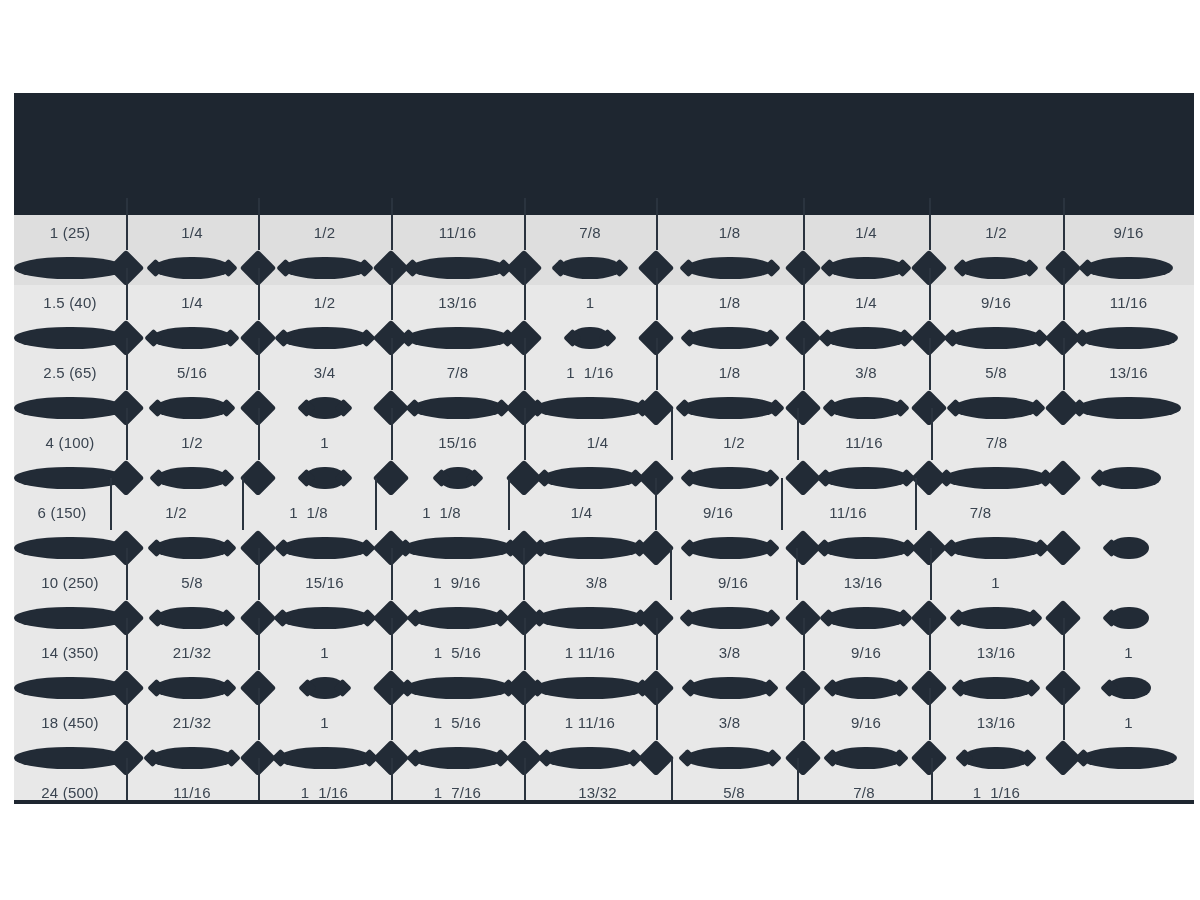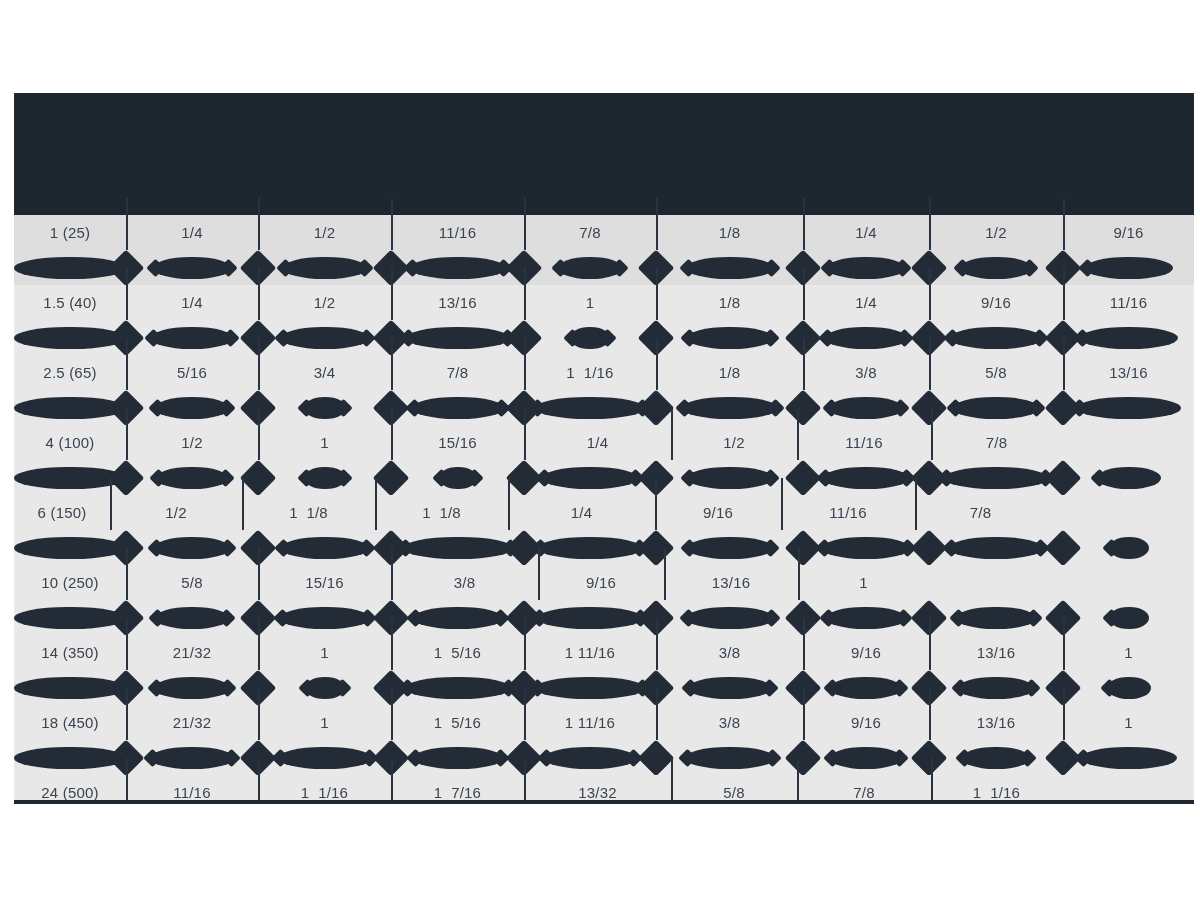--- a/index.html
+++ b/index.html
@@ -486,20 +486,23 @@
         <div class="row text-row shade-b">
           <div class="cell" style="width: 112px;">
             <span class="cell-text">10 (250)</span>
           </div>
           <div class="cell" style="width: 132px;">
             <span class="cell-text">5/8</span>
           </div>
           <div class="cell" style="width: 133px;">
             <span class="cell-text">15/16</span>
           </div>
+          <div class="cell" style="width: 132px;">
+            <span class="cell-text">1  9/16</span>
+          </div>
           <div class="cell" style="width: 147px;">
             <span class="cell-text">3/8</span>
           </div>
           <div class="cell" style="width: 126px;">
             <span class="cell-text">9/16</span>
           </div>
           <div class="cell" style="width: 134px;">
             <span class="cell-text">13/16</span>
           </div>
           <div class="cell" style="width: 131px;">

